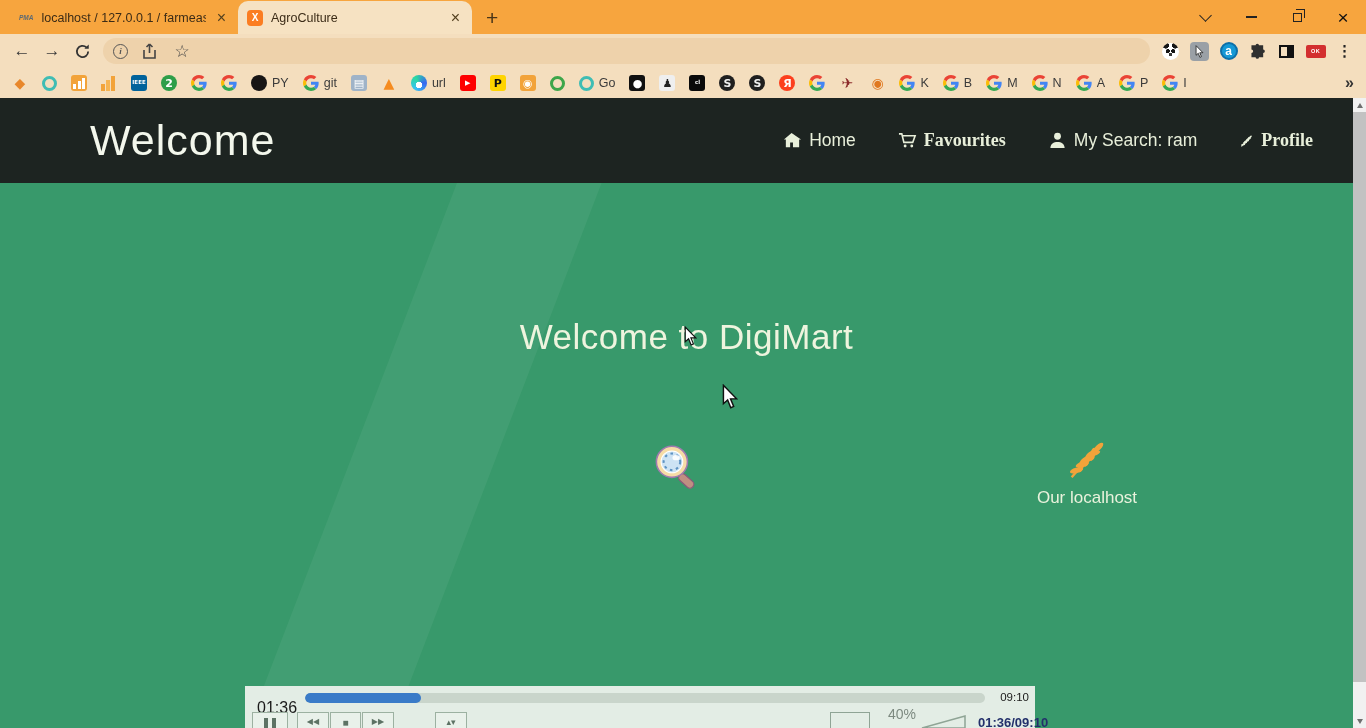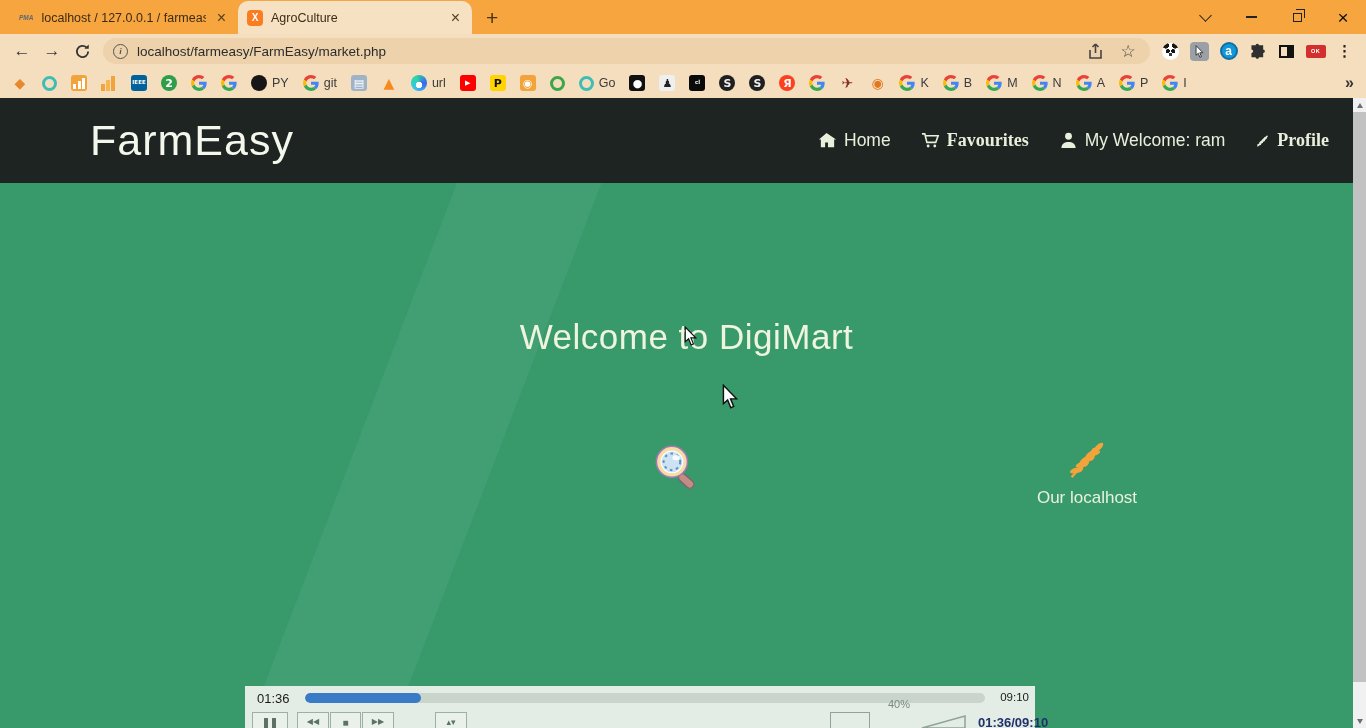--- a/index.html
+++ b/index.html
@@ -85,52 +85,52 @@
      background:radial-gradient(circle at 50% 62%,#fff 0 3px,transparent 3.5px),
                 conic-gradient(from 210deg,#36c3f2,#2bd9a0 120deg,#3a66f0 240deg,#36c3f2)}
   .bm-g{width:16px;height:16px;flex:none}
   .overflow{margin-left:auto;font-size:16px;color:#333;font-weight:700}
 
   
   .webpage{position:absolute;top:98px;left:0;width:1366px;height:630px;background:#38996b}
   .siteheader{position:absolute;top:0;left:0;width:1353px;height:85px;background:#1d2421;
               display:flex;align-items:center}
   .brand{margin-left:90px;font-size:43px;color:#f3f7ec;letter-spacing:1px;font-weight:400}
-  .mainnav{margin-left:auto;margin-right:24px;display:flex;align-items:center;gap:30px}
+  .mainnav{margin-left:auto;margin-right:40px;display:flex;align-items:center;gap:42px}
   .nav-item{display:flex;align-items:center;gap:7px;color:#e8efda;font-size:17.5px;cursor:default}
   .nav-item svg{width:19px;height:19px;fill:#e8efda;color:#e8efda}
   .nav-serif{font-family:"Liberation Serif",serif;font-weight:700;font-size:18px}
 
   .hero{position:absolute;top:85px;left:0;width:1353px;height:545px;background:#38996b;overflow:hidden}
   .stripe{position:absolute;top:-60px;left:480px;width:135px;height:1100px;
           background:rgba(255,255,255,.055);transform:rotate(21deg);transform-origin:0 0}
   .hero-heading{position:absolute;top:124px;left:0;width:100%;text-align:center;font-size:35px;
                 color:#eef4de;font-weight:400;letter-spacing:.5px}
   .feature{position:absolute;display:flex;flex-direction:column;align-items:center}
   .f-profile{left:142px;top:252px;width:240px}
   .f-search{left:514px;top:255px;width:320px}
   .f-products{left:967px;top:252px;width:240px}
   .f-label{font-size:17px;color:#e9f2dc;margin-top:7px}
   .cursor{position:absolute;pointer-events:none}
 
   
   .player{position:absolute;left:245px;top:503px;width:790px;height:80px;background:#e3ede5}
-  .p-elapsed{position:absolute;left:12px;top:5px;font-size:13px;color:#1a1a1a}
+  .p-elapsed{position:absolute;left:12px;top:13px;font-size:16px;color:#1a1a1a}
   .p-duration{position:absolute;right:6px;top:5px;font-size:11.5px;color:#1a1a1a}
   .p-track{position:absolute;left:60px;top:7px;width:680px;height:10px;background:#c9d5cb;
            border-radius:5px;overflow:hidden}
   .p-fill{height:100%;border-radius:5px;background:#3a7bc8;width:0}
   .pbtn{position:absolute;top:26px;height:24px;background:#e9f1ea;border:1px solid #9cb1a1;
         color:#5d7264;display:flex;align-items:flex-start;justify-content:center;
         font-size:8px;padding-top:5px;line-height:1}
   .pbars{width:12px;height:11px;
          background:linear-gradient(to right,#5d7264 0 4px,transparent 4px 8px,#5d7264 8px 12px)}
   .btn-box{position:absolute;left:585px;top:26px;width:40px;height:20px;background:transparent;
            border:1px solid #8fa495}
-  .p-vol{position:absolute;left:643px;top:12px;font-size:11px;color:#7d8a80}
+  .p-vol{position:absolute;left:643px;top:20px;font-size:14px;color:#7d8a80}
   .p-wedge{position:absolute;left:676px;top:27px}
   .p-time{position:absolute;left:733px;top:29px;font-size:13px;color:#23306b;font-weight:700}
 
   
   .scrollbar{position:absolute;right:0;top:0;width:13px;height:630px;background:#f1f1f1}
   .sb-btn{position:absolute;left:0;width:13px;height:14px;display:flex;align-items:center;
           justify-content:center}
   .sb-up{top:0}.sb-down{bottom:0}
   .tri-up{width:0;height:0;border-left:3.5px solid transparent;border-right:3.5px solid transparent;
           border-bottom:5px solid #6f6f6f}
@@ -238,21 +238,20 @@
 <div class="toolbar">
   <span class="tb-btn">←</span>
   <span class="tb-btn">→</span>
   <span class="tb-btn">
       <svg width="17" height="17">
         <use href="#reload-icon"></use>
       </svg>
     </span>
   <div class="url-pill">
     <span class="info-circ">i</span>
-    <span class="url-text">localhost/farmeasy/FarmEasy/market.php</span>
     <span class="pill-ic">
         <svg width="19" height="18">
           <use href="#share-icon"></use>
         </svg>
       </span>
     <span class="pill-ic star">☆</span>
   </div>
   <span class="ext">
       <span class="ext-panda"></span>
     </span>
@@ -419,39 +418,39 @@
         </svg>
         <span class="bm-label">I</span>
       </span>
     </div>
   <span class="overflow">»</span>
 </div>
 
 <div class="webpage">
 
   <div class="siteheader">
-    <div class="brand">FarmEasy</div>
+    <div class="brand">Welcome</div>
     <div class="mainnav">
       <div class="nav-item">
         <svg>
             <use href="#home-icon"></use>
           </svg>
         <span>Home</span>
       </div>
       <div class="nav-item nav-serif">
         <svg>
             <use href="#cart-icon"></use>
           </svg>
         <span>Favourites</span>
       </div>
       <div class="nav-item">
         <svg>
             <use href="#person-icon"></use>
           </svg>
-        <span>My Welcome: ram</span>
+        <span>My Search: ram</span>
       </div>
       <div class="nav-item nav-serif">
         <svg style="width:15px;height:17px">
             <use href="#wheat-icon"></use>
           </svg>
         <span>Profile</span>
       </div>
     </div>
   </div>
 

